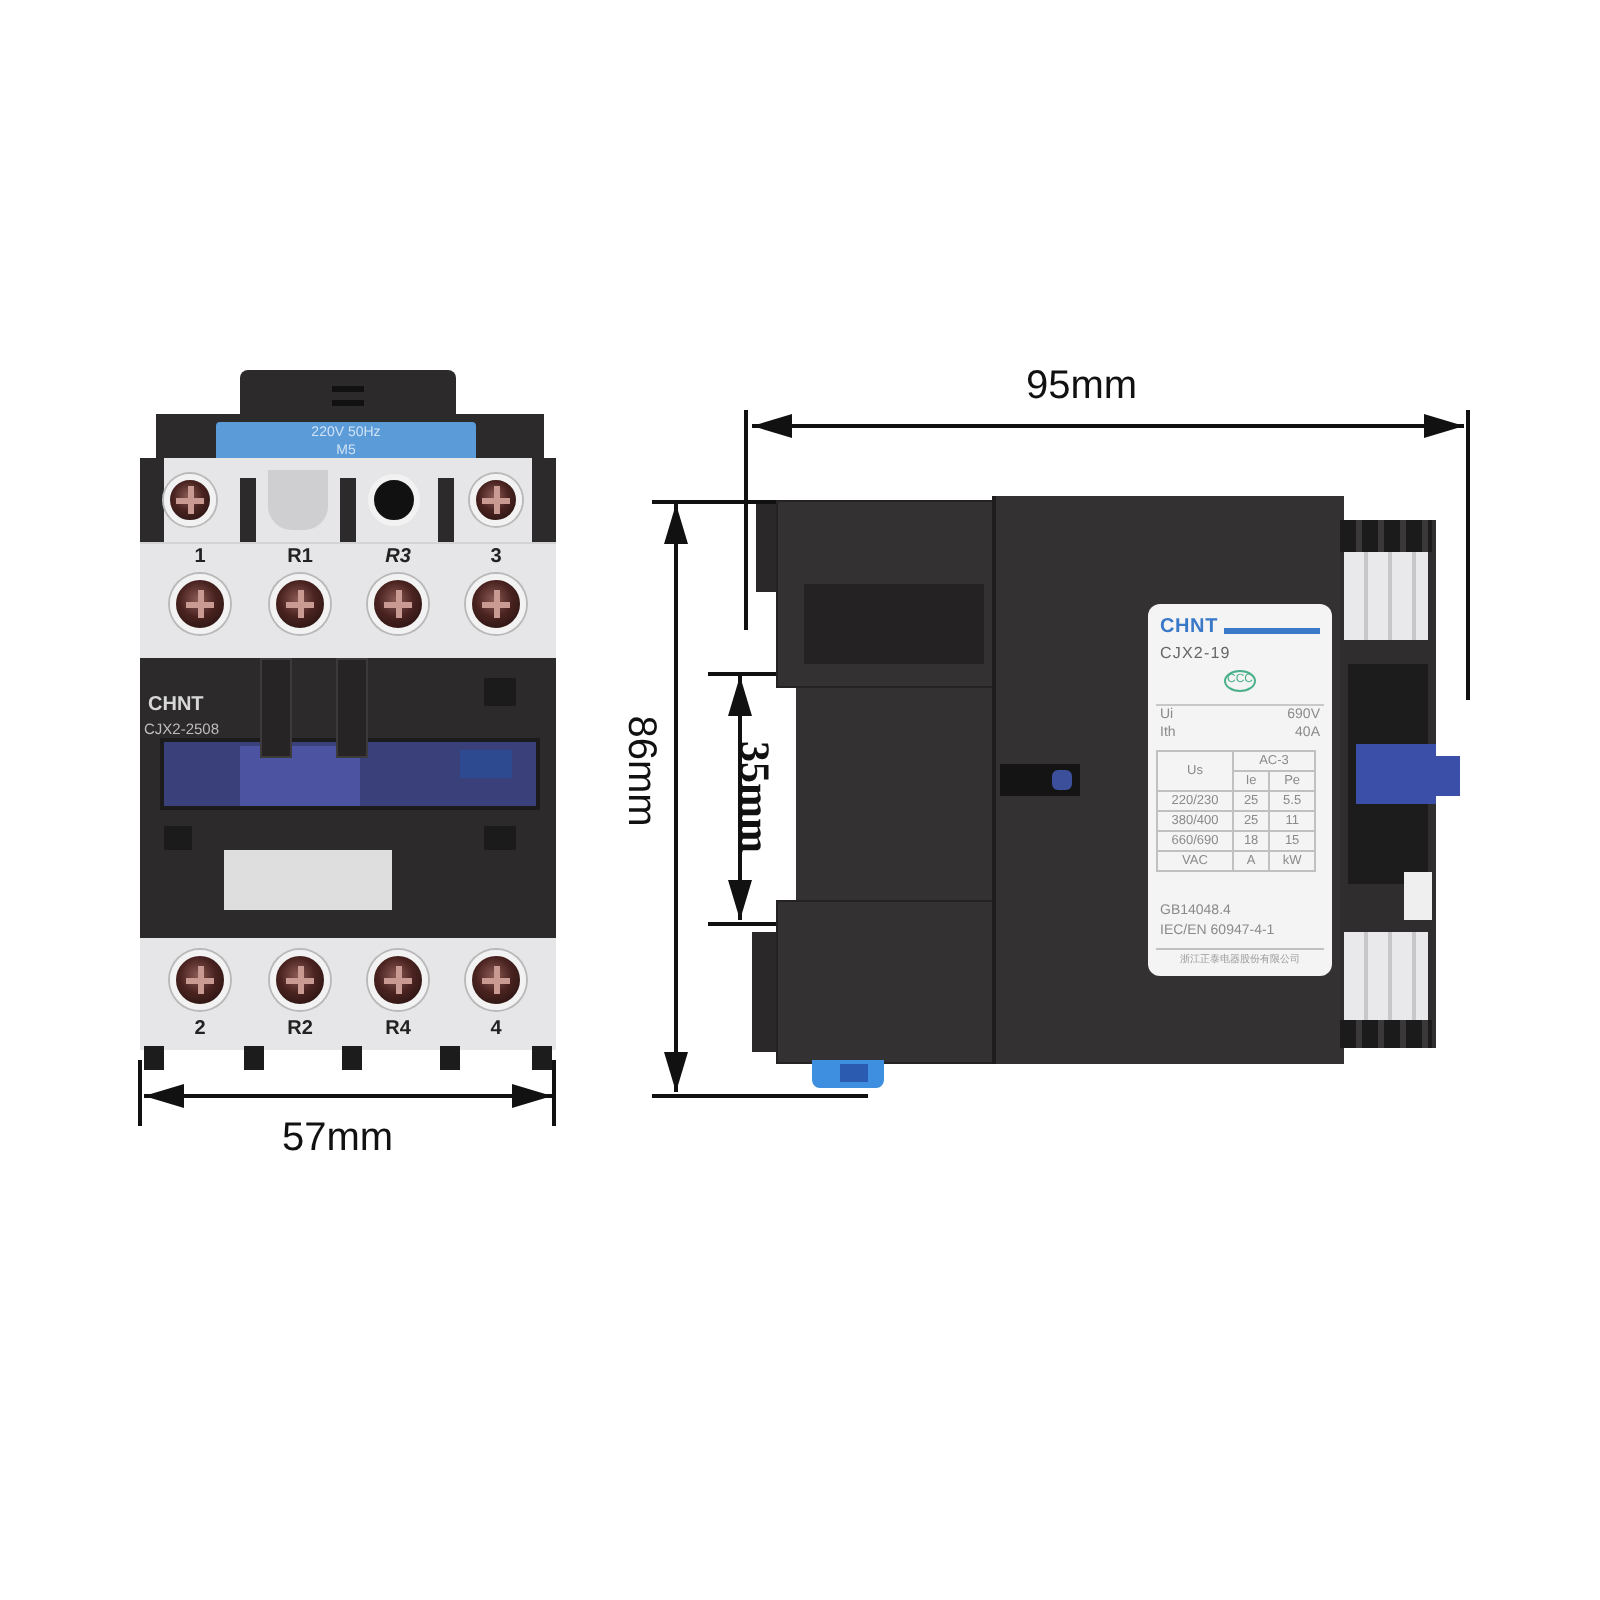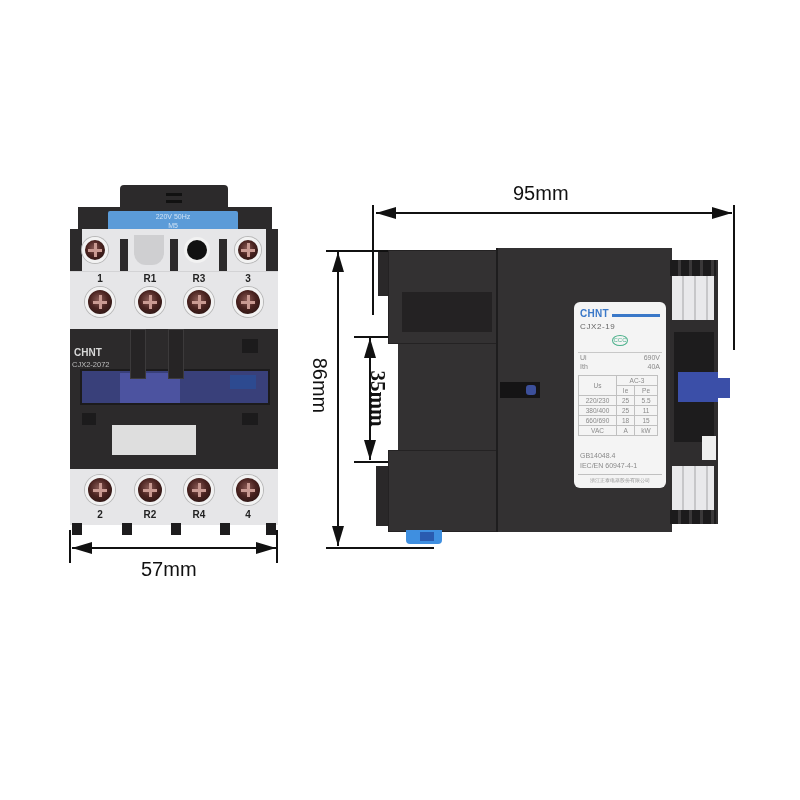--- a/index.html
+++ b/index.html
@@ -78,32 +78,32 @@
     <div class="abs dark" style="left:100px;top:10px;width:8px;height:32px;"></div>
     <div class="abs dark" style="left:149px;top:10px;width:8px;height:32px;"></div>
     <div class="screw" style="left:12px;top:8px;width:26px;height:26px;"></div>
     <div class="abs" style="left:64px;top:6px;width:30px;height:30px;background:#cfcfd1;border-radius:0 0 12px 12px;"></div>
     <div class="abs" style="left:114px;top:8px;width:26px;height:26px;border-radius:50%;background:#111;border:3px solid #f2f2f2;"></div>
     <div class="screw" style="left:165px;top:8px;width:26px;height:26px;"></div>
 
     <div class="abs" style="left:0;top:42px;width:208px;height:1px;background:#d3d3d5;"></div>
     <div class="term-label" style="left:15px;top:44px;">1</div>
     <div class="term-label" style="left:65px;top:44px;">R1</div>
-    <div class="term-label" style="left:114px;top:44px;">R3</div>
+    <div class="term-label" style="left:114px;top:44px;font-style:italic;">R3</div>
     <div class="term-label" style="left:163px;top:44px;">3</div>
 
     <div class="screw" style="left:15px;top:58px;"></div>
     <div class="screw" style="left:65px;top:58px;"></div>
     <div class="screw" style="left:114px;top:58px;"></div>
     <div class="screw" style="left:163px;top:58px;"></div>
   </div>
 
   <div class="abs dark" style="left:2px;top:144px;width:208px;height:140px;">
     <div class="abs" style="left:4px;top:18px;font-size:10px;font-weight:bold;color:#d8d8d8;">CHNT</div>
-    <div class="abs" style="left:2px;top:31px;font-size:7.5px;color:#bdbdbd;">CJX2-2072</div>
+    <div class="abs" style="left:2px;top:31px;font-size:7.5px;color:#bdbdbd;">CJX2-2508</div>
     <div class="abs" style="left:10px;top:40px;width:190px;height:36px;background:#39407a;border:2px solid #1c1b1c;"></div>
     <div class="abs" style="left:50px;top:44px;width:60px;height:30px;background:#4c53a0;"></div>
     <div class="abs" style="left:160px;top:46px;width:26px;height:14px;background:#2d4a90;"></div>
     <div class="abs" style="left:60px;top:0px;width:16px;height:50px;background:#262425;border:1px solid #3c3a3b;"></div>
     <div class="abs" style="left:98px;top:0px;width:16px;height:50px;background:#262425;border:1px solid #3c3a3b;"></div>
     <div class="abs" style="left:172px;top:10px;width:16px;height:14px;background:#1c1b1c;"></div>
     <div class="abs" style="left:12px;top:84px;width:14px;height:12px;background:#1c1b1c;"></div>
     <div class="abs" style="left:172px;top:84px;width:16px;height:12px;background:#1c1b1c;"></div>
     <div class="abs" style="left:42px;top:96px;width:84px;height:30px;background:#dedede;"></div>
   </div>

